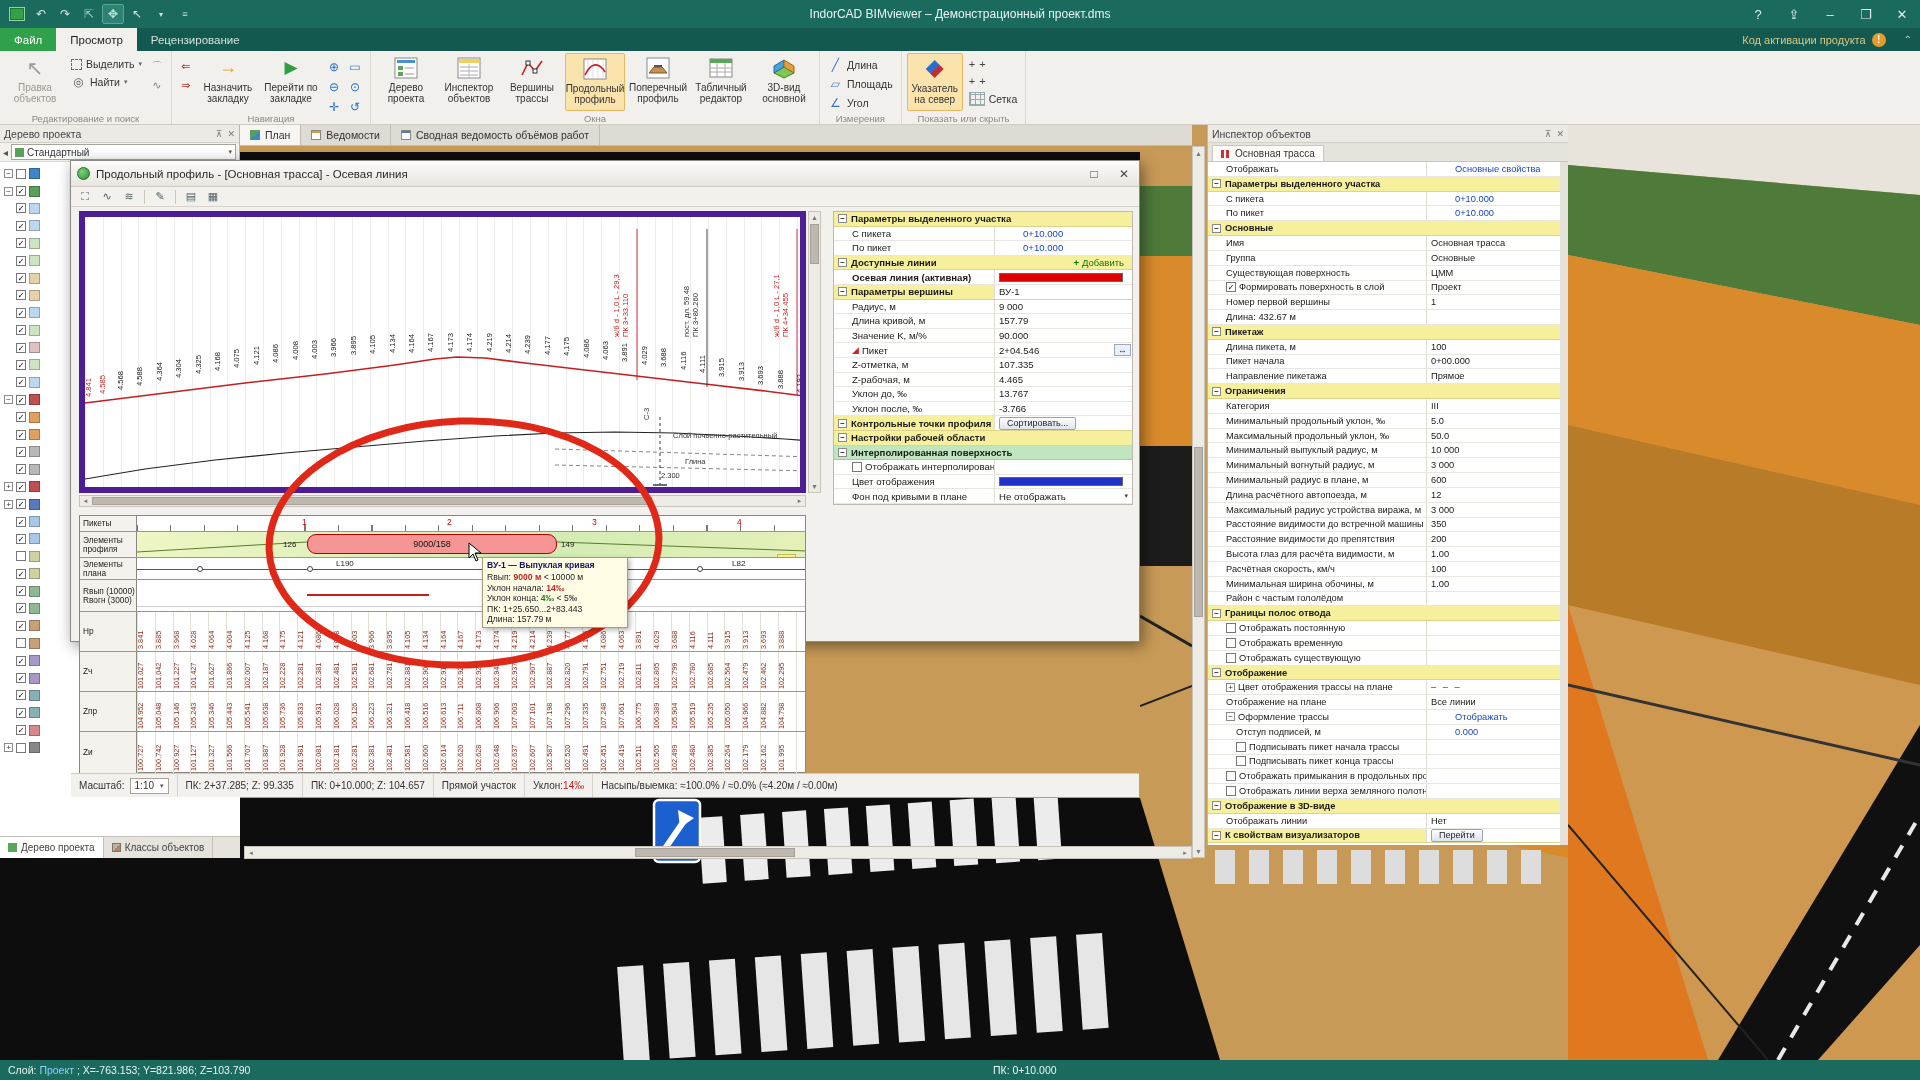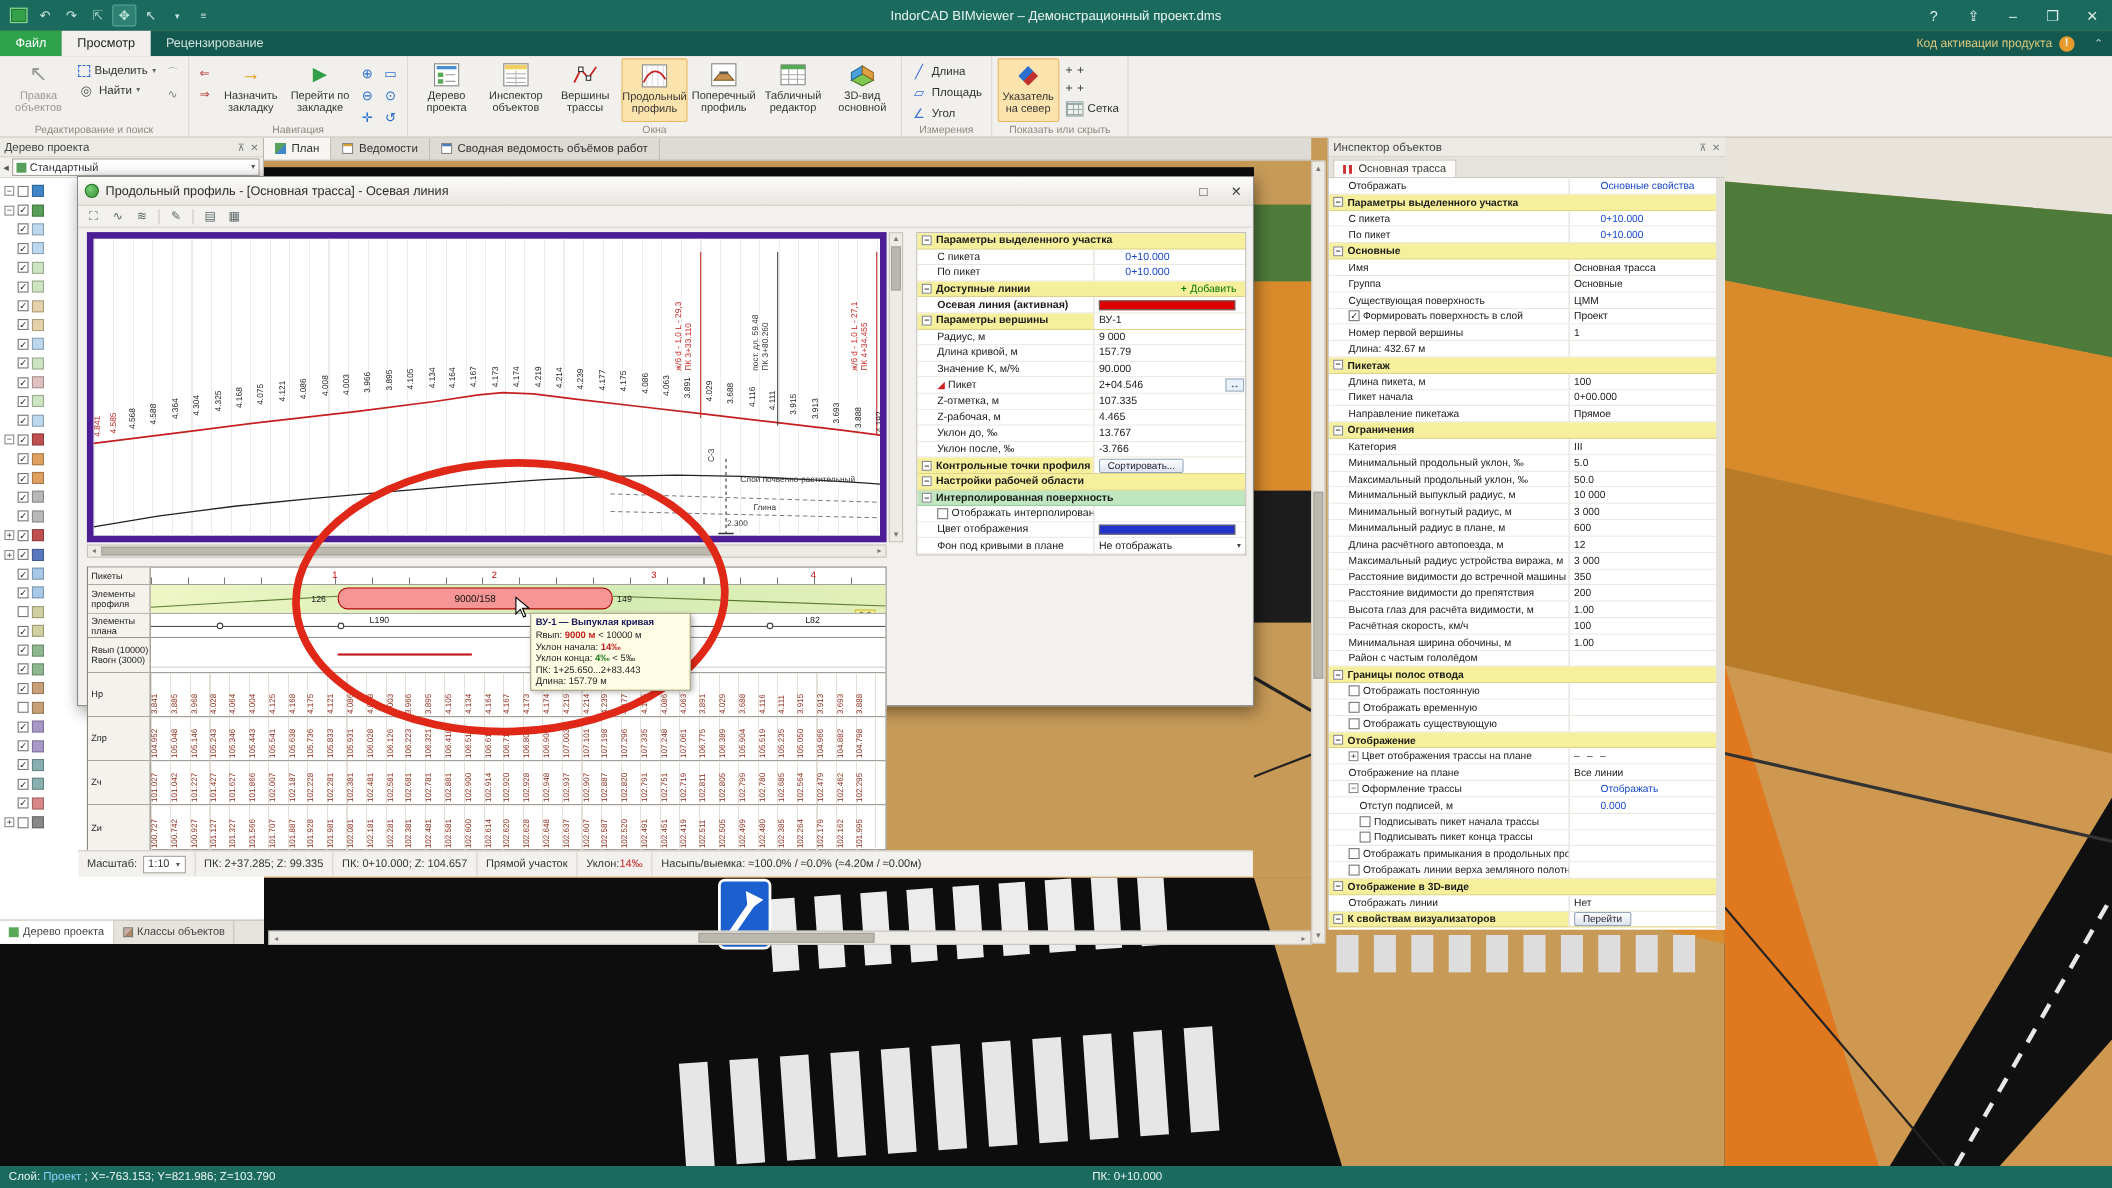--- a/index.html
+++ b/index.html
@@ -1310,20 +1310,64 @@
             <div class="vnum" style="left: 559.8px;">4.116</div>
             <div class="vnum" style="left: 577.6px;">4.111</div>
             <div class="vnum" style="left: 595.4px;">3.915</div>
             <div class="vnum" style="left: 613.2px;">3.913</div>
             <div class="vnum" style="left: 631px;">3.693</div>
             <div class="vnum" style="left: 648.8px;">3.888</div>
           </div>
       </div>
       <div class="brow" style="height:40px;">
         <div class="blab">
+            <span>Zч</span>
+          </div>
+        <div class="bcontent numrow" id="row-zch">
+            <div class="vnum" style="left: 8px;">101.027</div>
+            <div class="vnum" style="left: 25.8px;">101.042</div>
+            <div class="vnum" style="left: 43.6px;">101.227</div>
+            <div class="vnum" style="left: 61.4px;">101.427</div>
+            <div class="vnum" style="left: 79.2px;">101.627</div>
+            <div class="vnum" style="left: 97px;">101.866</div>
+            <div class="vnum" style="left: 114.8px;">102.007</div>
+            <div class="vnum" style="left: 132.6px;">102.187</div>
+            <div class="vnum" style="left: 150.4px;">102.228</div>
+            <div class="vnum" style="left: 168.2px;">102.281</div>
+            <div class="vnum" style="left: 186px;">102.381</div>
+            <div class="vnum" style="left: 203.8px;">102.481</div>
+            <div class="vnum" style="left: 221.6px;">102.581</div>
+            <div class="vnum" style="left: 239.4px;">102.681</div>
+            <div class="vnum" style="left: 257.2px;">102.781</div>
+            <div class="vnum" style="left: 275px;">102.881</div>
+            <div class="vnum" style="left: 292.8px;">102.900</div>
+            <div class="vnum" style="left: 310.6px;">102.914</div>
+            <div class="vnum" style="left: 328.4px;">102.920</div>
+            <div class="vnum" style="left: 346.2px;">102.928</div>
+            <div class="vnum" style="left: 364px;">102.948</div>
+            <div class="vnum" style="left: 381.8px;">102.937</div>
+            <div class="vnum" style="left: 399.6px;">102.907</div>
+            <div class="vnum" style="left: 417.4px;">102.887</div>
+            <div class="vnum" style="left: 435.2px;">102.820</div>
+            <div class="vnum" style="left: 453px;">102.791</div>
+            <div class="vnum" style="left: 470.8px;">102.751</div>
+            <div class="vnum" style="left: 488.6px;">102.719</div>
+            <div class="vnum" style="left: 506.4px;">102.811</div>
+            <div class="vnum" style="left: 524.2px;">102.805</div>
+            <div class="vnum" style="left: 542px;">102.799</div>
+            <div class="vnum" style="left: 559.8px;">102.780</div>
+            <div class="vnum" style="left: 577.6px;">102.685</div>
+            <div class="vnum" style="left: 595.4px;">102.564</div>
+            <div class="vnum" style="left: 613.2px;">102.479</div>
+            <div class="vnum" style="left: 631px;">102.462</div>
+            <div class="vnum" style="left: 648.8px;">102.295</div>
+          </div>
+      </div>
+      <div class="brow" style="height:40px;">
+        <div class="blab">
             <span>Zпр</span>
           </div>
         <div class="bcontent numrow" id="row-zpr">
             <div class="vnum" style="left: 8px;">104.952</div>
             <div class="vnum" style="left: 25.8px;">105.048</div>
             <div class="vnum" style="left: 43.6px;">105.146</div>
             <div class="vnum" style="left: 61.4px;">105.243</div>
             <div class="vnum" style="left: 79.2px;">105.346</div>
             <div class="vnum" style="left: 97px;">105.443</div>
             <div class="vnum" style="left: 114.8px;">105.541</div>
@@ -1352,64 +1396,20 @@
             <div class="vnum" style="left: 524.2px;">106.389</div>
             <div class="vnum" style="left: 542px;">105.904</div>
             <div class="vnum" style="left: 559.8px;">105.519</div>
             <div class="vnum" style="left: 577.6px;">105.235</div>
             <div class="vnum" style="left: 595.4px;">105.050</div>
             <div class="vnum" style="left: 613.2px;">104.966</div>
             <div class="vnum" style="left: 631px;">104.882</div>
             <div class="vnum" style="left: 648.8px;">104.798</div>
           </div>
       </div>
-      <div class="brow" style="height:40px;">
-        <div class="blab">
-            <span>Zч</span>
-          </div>
-        <div class="bcontent numrow" id="row-zch">
-            <div class="vnum" style="left: 8px;">101.027</div>
-            <div class="vnum" style="left: 25.8px;">101.042</div>
-            <div class="vnum" style="left: 43.6px;">101.227</div>
-            <div class="vnum" style="left: 61.4px;">101.427</div>
-            <div class="vnum" style="left: 79.2px;">101.627</div>
-            <div class="vnum" style="left: 97px;">101.866</div>
-            <div class="vnum" style="left: 114.8px;">102.007</div>
-            <div class="vnum" style="left: 132.6px;">102.187</div>
-            <div class="vnum" style="left: 150.4px;">102.228</div>
-            <div class="vnum" style="left: 168.2px;">102.281</div>
-            <div class="vnum" style="left: 186px;">102.381</div>
-            <div class="vnum" style="left: 203.8px;">102.481</div>
-            <div class="vnum" style="left: 221.6px;">102.581</div>
-            <div class="vnum" style="left: 239.4px;">102.681</div>
-            <div class="vnum" style="left: 257.2px;">102.781</div>
-            <div class="vnum" style="left: 275px;">102.881</div>
-            <div class="vnum" style="left: 292.8px;">102.900</div>
-            <div class="vnum" style="left: 310.6px;">102.914</div>
-            <div class="vnum" style="left: 328.4px;">102.920</div>
-            <div class="vnum" style="left: 346.2px;">102.928</div>
-            <div class="vnum" style="left: 364px;">102.948</div>
-            <div class="vnum" style="left: 381.8px;">102.937</div>
-            <div class="vnum" style="left: 399.6px;">102.907</div>
-            <div class="vnum" style="left: 417.4px;">102.887</div>
-            <div class="vnum" style="left: 435.2px;">102.820</div>
-            <div class="vnum" style="left: 453px;">102.791</div>
-            <div class="vnum" style="left: 470.8px;">102.751</div>
-            <div class="vnum" style="left: 488.6px;">102.719</div>
-            <div class="vnum" style="left: 506.4px;">102.811</div>
-            <div class="vnum" style="left: 524.2px;">102.805</div>
-            <div class="vnum" style="left: 542px;">102.799</div>
-            <div class="vnum" style="left: 559.8px;">102.780</div>
-            <div class="vnum" style="left: 577.6px;">102.685</div>
-            <div class="vnum" style="left: 595.4px;">102.564</div>
-            <div class="vnum" style="left: 613.2px;">102.479</div>
-            <div class="vnum" style="left: 631px;">102.462</div>
-            <div class="vnum" style="left: 648.8px;">102.295</div>
-          </div>
-      </div>
       <div class="brow" style="height:41px;border-bottom:none;">
         <div class="blab">
             <span>Zи</span>
           </div>
         <div class="bcontent numrow" id="row-zi">
             <div class="vnum" style="left: 8px;">100.727</div>
             <div class="vnum" style="left: 25.8px;">100.742</div>
             <div class="vnum" style="left: 43.6px;">100.927</div>
             <div class="vnum" style="left: 61.4px;">101.127</div>
             <div class="vnum" style="left: 79.2px;">101.327</div>

